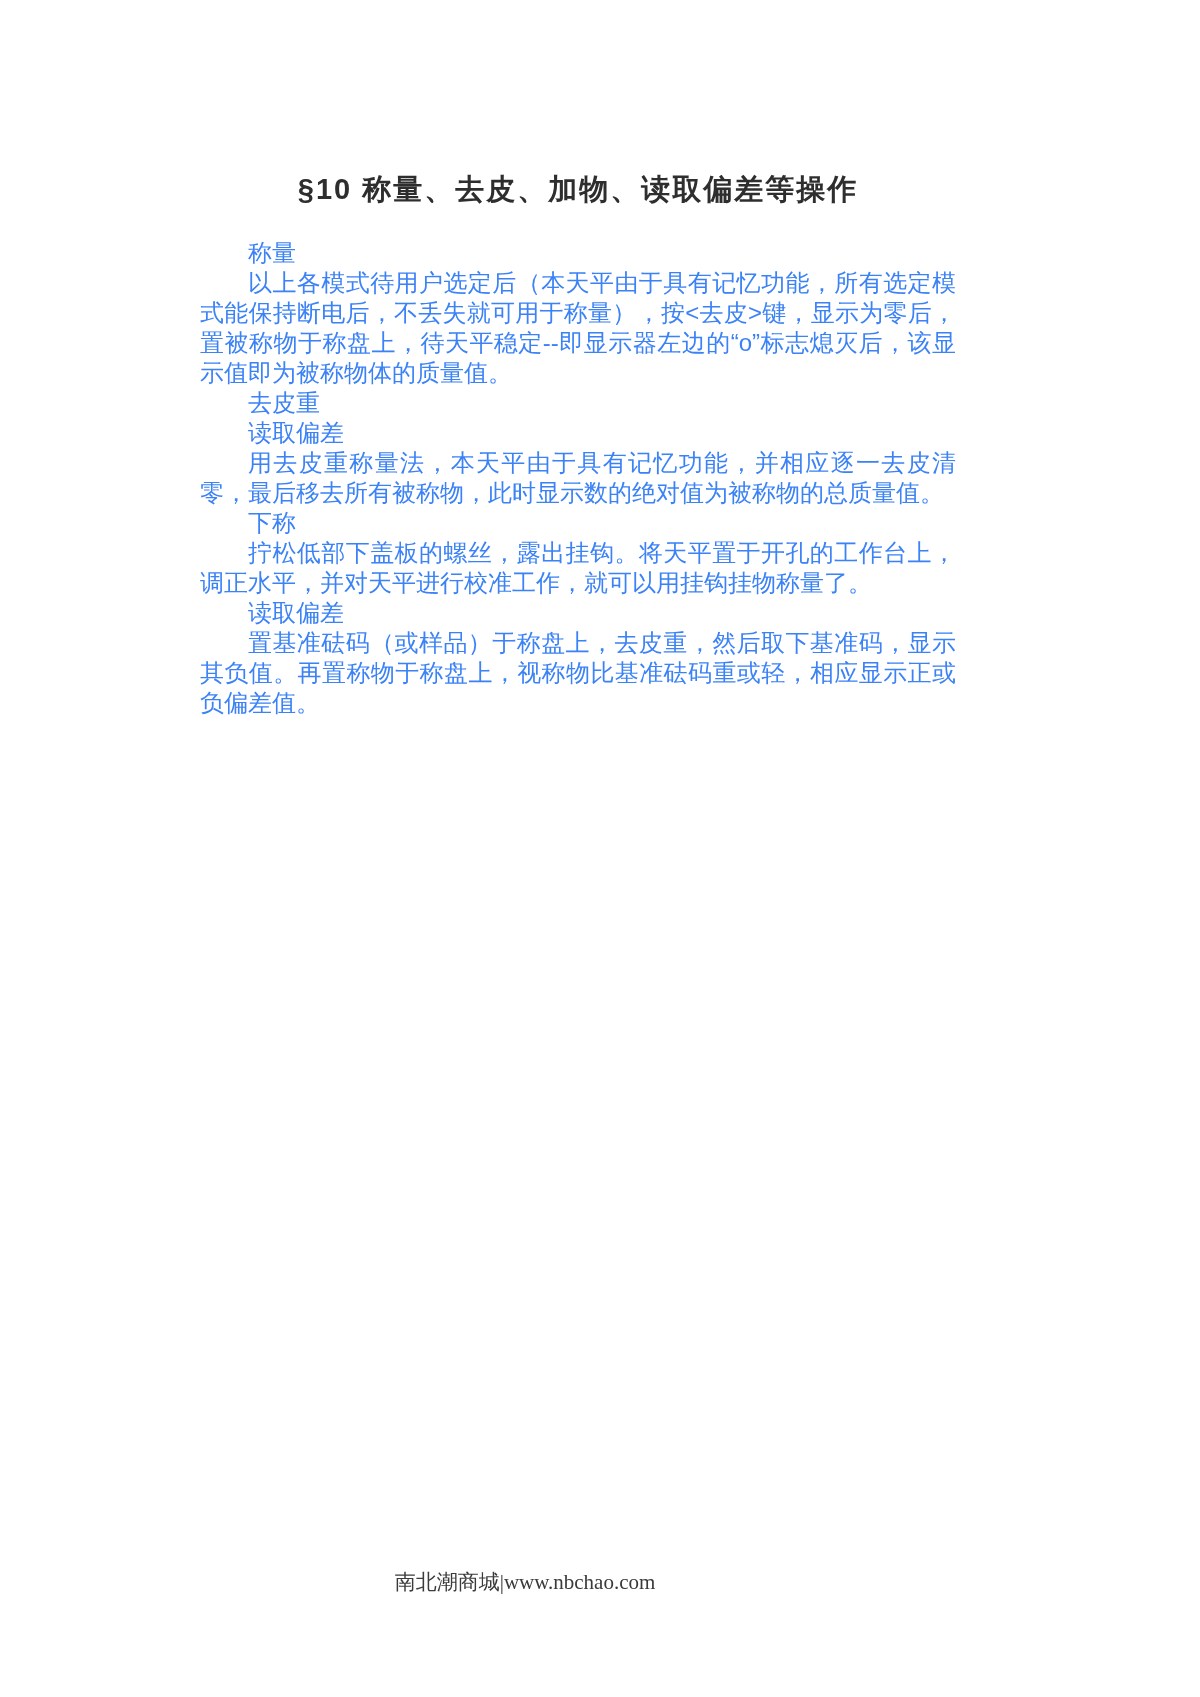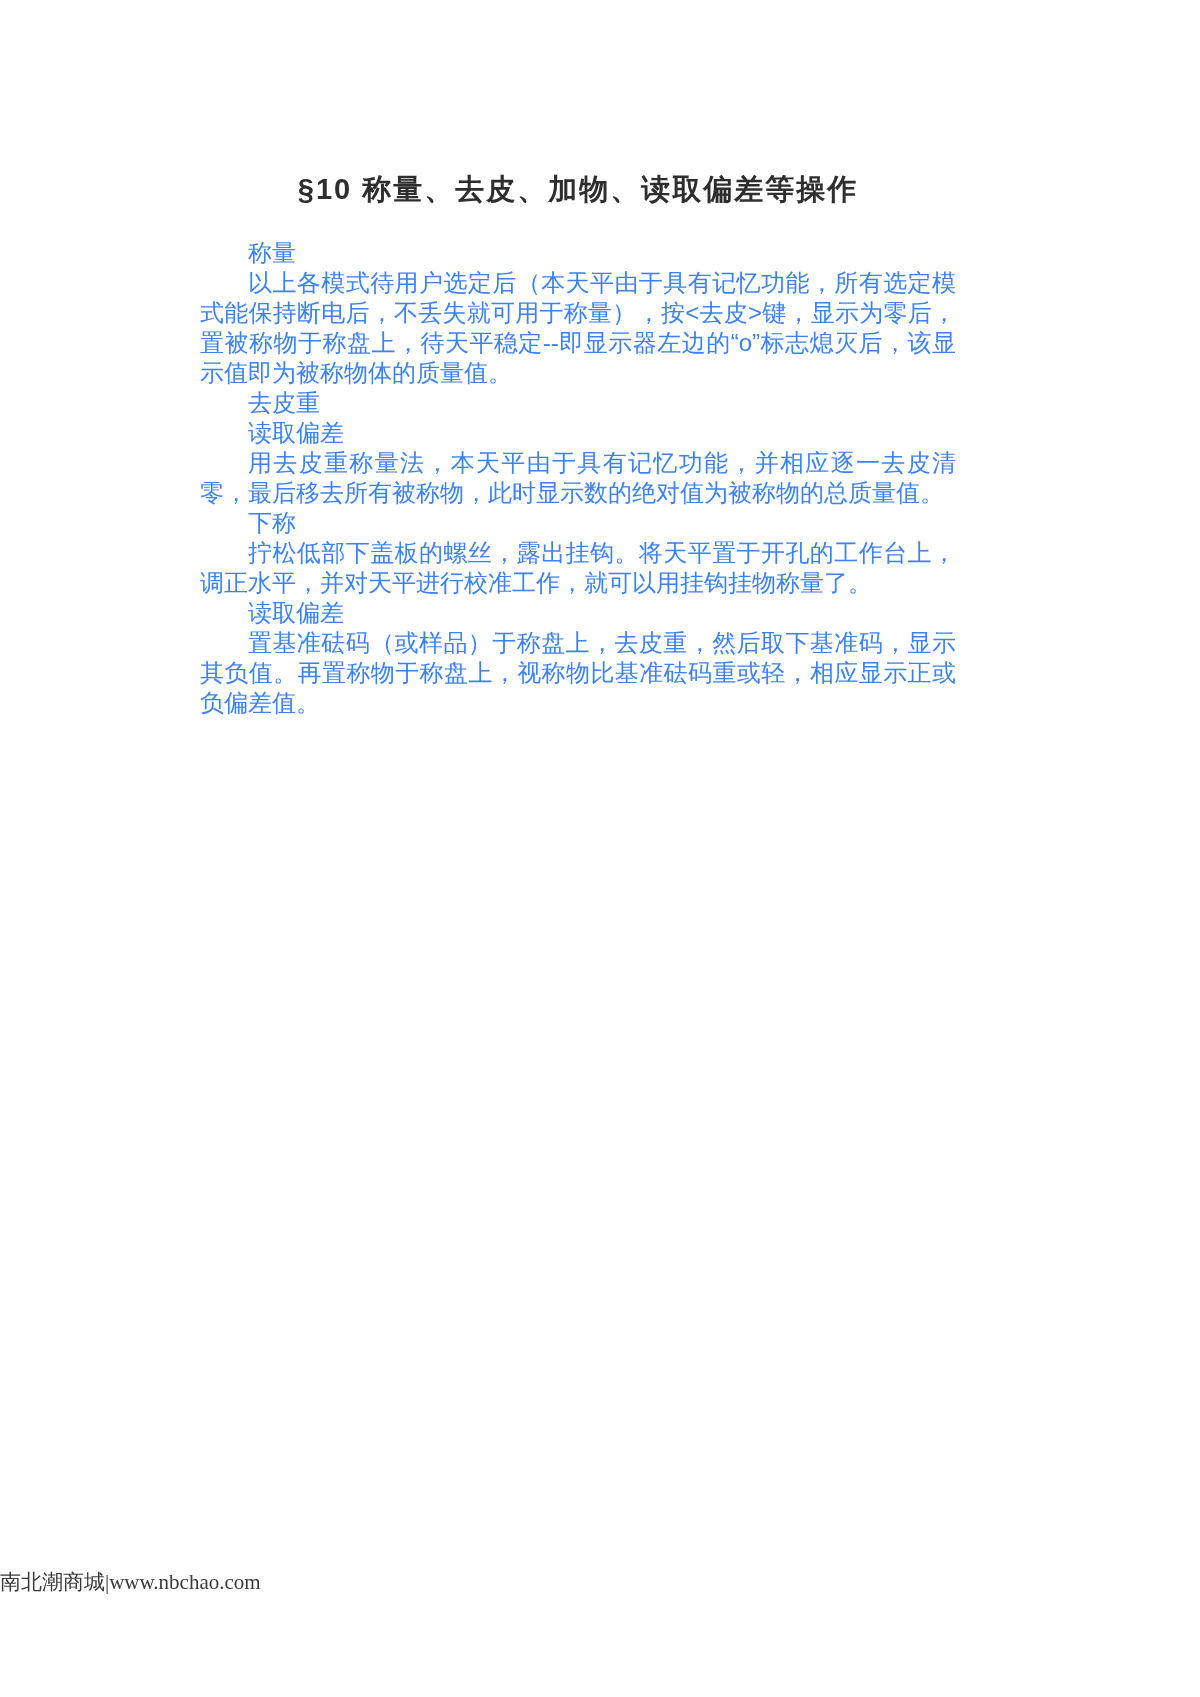--- a/index.html
+++ b/index.html
@@ -41,21 +41,21 @@
   }
   .sec-body {
     margin: 0;
     text-indent: 48px;
   }
   .footer {
     position: absolute;
     top: 1568px;
     left: 0;
     width: 1050px;
-    text-align: left;
+    text-align: center;
     font-family: "Liberation Serif", serif;
     font-size: 21px;
     color: #3a3a3a;
   }
 </style>
 </head>
 <body>
 
 <div class="page">
 

